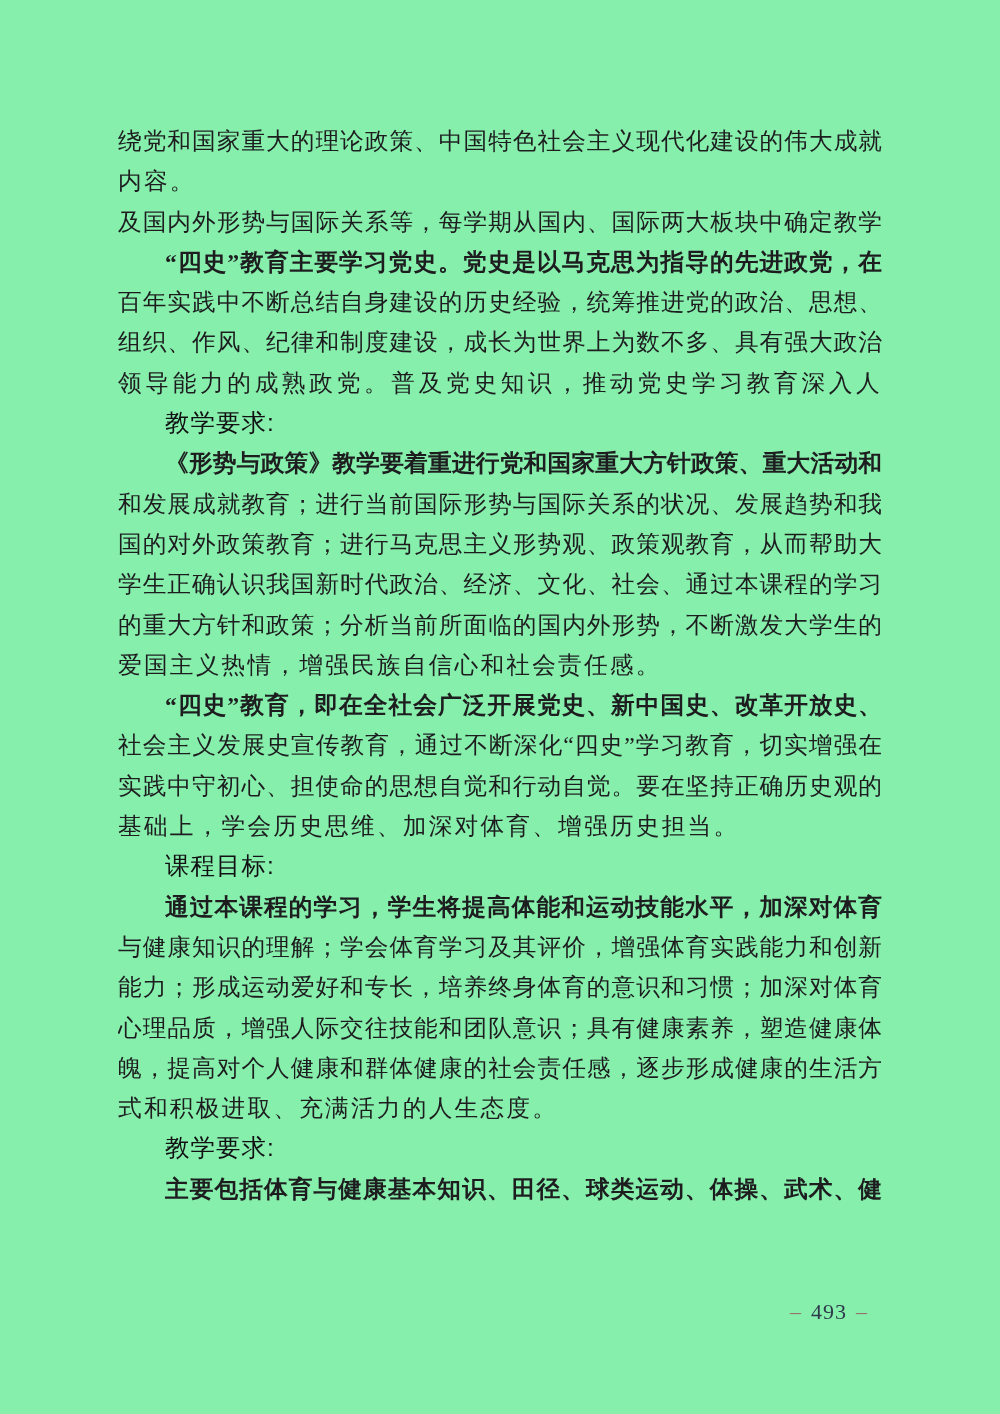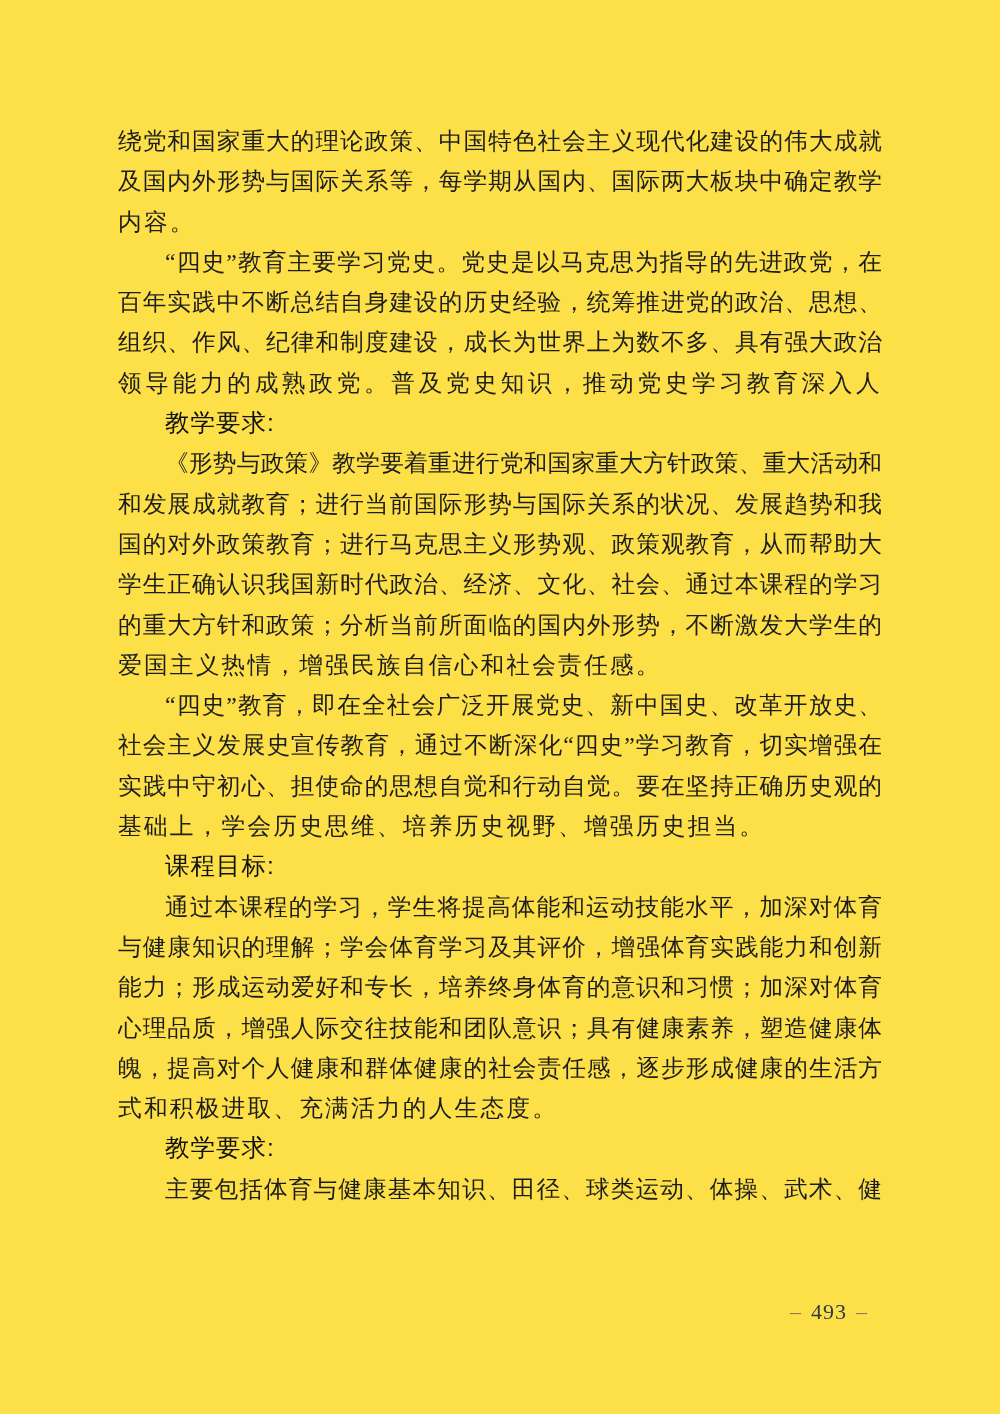--- a/index.html
+++ b/index.html
@@ -5,40 +5,40 @@
   html, body { margin: 0; padding: 0; }
   body {
     width: 1000px; height: 1414px;
     background: #ffffff;
     position: relative;
     font-family: "Liberation Serif", "DejaVu Serif", serif;
     overflow: hidden;
   }
   .page {
     position: absolute; inset: 0;
-    background: #fde047;
+    background: #86efac;
   }
   .doc {
     position: absolute;
     left: 118px; top: 121px; width: 764px;
   }
   .ln {
     font-size: 23.7px;
     line-height: 40.3px;
     height: 40.3px;
     color: #1d1d1f;
     text-align: justify;
     text-align-last: left;
     text-justify: inter-character;
     overflow: hidden;
   }
   
   .ln.j { text-align-last: justify; }
   
-  .ln.ind { padding-left: 47px; }
+  .ln.ind { padding-left: 47px; font-weight: bold; }
   
   .ln.ind5 { padding-left: 14px; }
   
   .ln.flush { letter-spacing: 2.2px; }
   
   .ln.hd {
     font-family: "Liberation Sans", "DejaVu Sans", sans-serif;
     font-weight: 400;
     font-size: 24.5px;
     letter-spacing: 1px;
@@ -54,37 +54,37 @@
   }
   .footer .dash { color: #9b6a6a; }
   .footer .num { color: #2e3a4c; margin: 0 9px; }
 </style>
 </head>
 <body>
 
 <div class="page">
   <div class="doc">
     <div class="ln j">绕党和国家重大的理论政策、中国特色社会主义现代化建设的伟大成就</div>
+    <div class="ln flush">内容。</div>
     <div class="ln j">及国内外形势与国际关系等，每学期从国内、国际两大板块中确定教学</div>
-    <div class="ln flush">内容。</div>
     <div class="ln ind j">“四史”教育主要学习党史。党史是以马克思为指导的先进政党，在</div>
     <div class="ln j">百年实践中不断总结自身建设的历史经验，统筹推进党的政治、思想、</div>
     <div class="ln j">组织、作风、纪律和制度建设，成长为世界上为数不多、具有强大政治</div>
     <div class="ln flush">领导能力的成熟政党。普及党史知识，推动党史学习教育深入人心。</div>
     <div class="ln ind hd">教学要求:</div>
     <div class="ln ind j">《形势与政策》教学要着重进行党和国家重大方针政策、重大活动和</div>
     <div class="ln j">和发展成就教育；进行当前国际形势与国际关系的状况、发展趋势和我</div>
     <div class="ln j">国的对外政策教育；进行马克思主义形势观、政策观教育，从而帮助大</div>
     <div class="ln j">学生正确认识我国新时代政治、经济、文化、社会、通过本课程的学习</div>
     <div class="ln j">的重大方针和政策；分析当前所面临的国内外形势，不断激发大学生的</div>
     <div class="ln flush">爱国主义热情，增强民族自信心和社会责任感。</div>
     <div class="ln ind j">“四史”教育，即在全社会广泛开展党史、新中国史、改革开放史、</div>
     <div class="ln j">社会主义发展史宣传教育，通过不断深化“四史”学习教育，切实增强在</div>
     <div class="ln j">实践中守初心、担使命的思想自觉和行动自觉。要在坚持正确历史观的</div>
-    <div class="ln flush">基础上，学会历史思维、培养历史视野、增强历史担当。</div>
+    <div class="ln flush">基础上，学会历史思维、加深对体育、增强历史担当。</div>
     <div class="ln ind hd">课程目标:</div>
     <div class="ln ind j">通过本课程的学习，学生将提高体能和运动技能水平，加深对体育</div>
     <div class="ln j">与健康知识的理解；学会体育学习及其评价，增强体育实践能力和创新</div>
     <div class="ln j">能力；形成运动爱好和专长，培养终身体育的意识和习惯；加深对体育</div>
     <div class="ln j">心理品质，增强人际交往技能和团队意识；具有健康素养，塑造健康体</div>
     <div class="ln j">魄，提高对个人健康和群体健康的社会责任感，逐步形成健康的生活方</div>
     <div class="ln flush">式和积极进取、充满活力的人生态度。</div>
     <div class="ln ind hd">教学要求:</div>
     <div class="ln ind j">主要包括体育与健康基本知识、田径、球类运动、体操、武术、健</div>
   </div>

